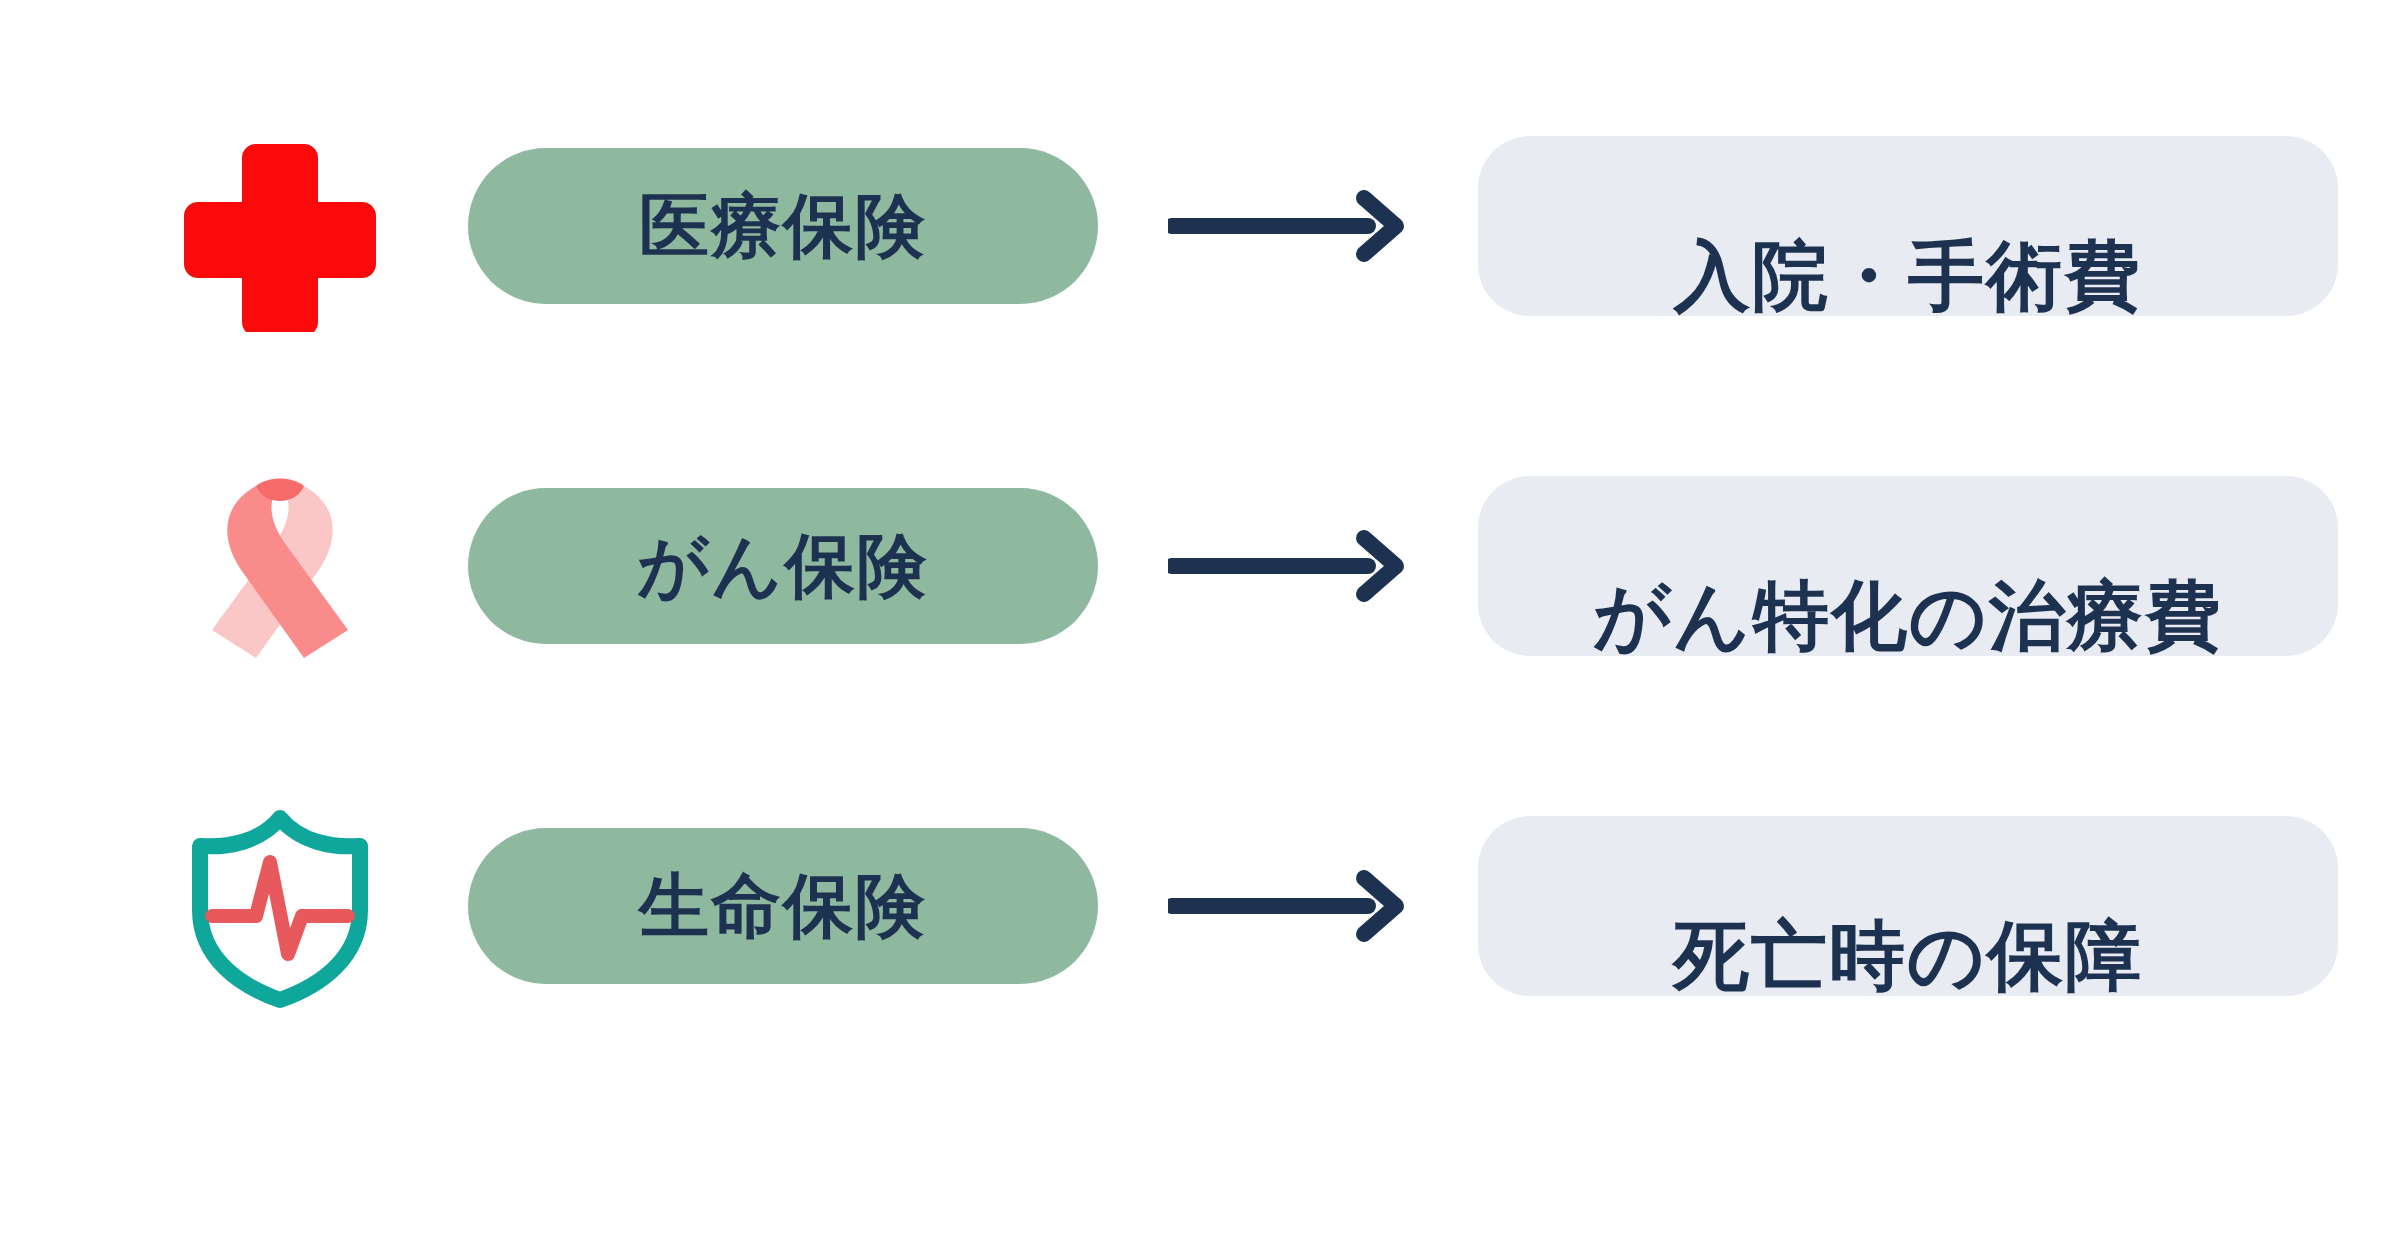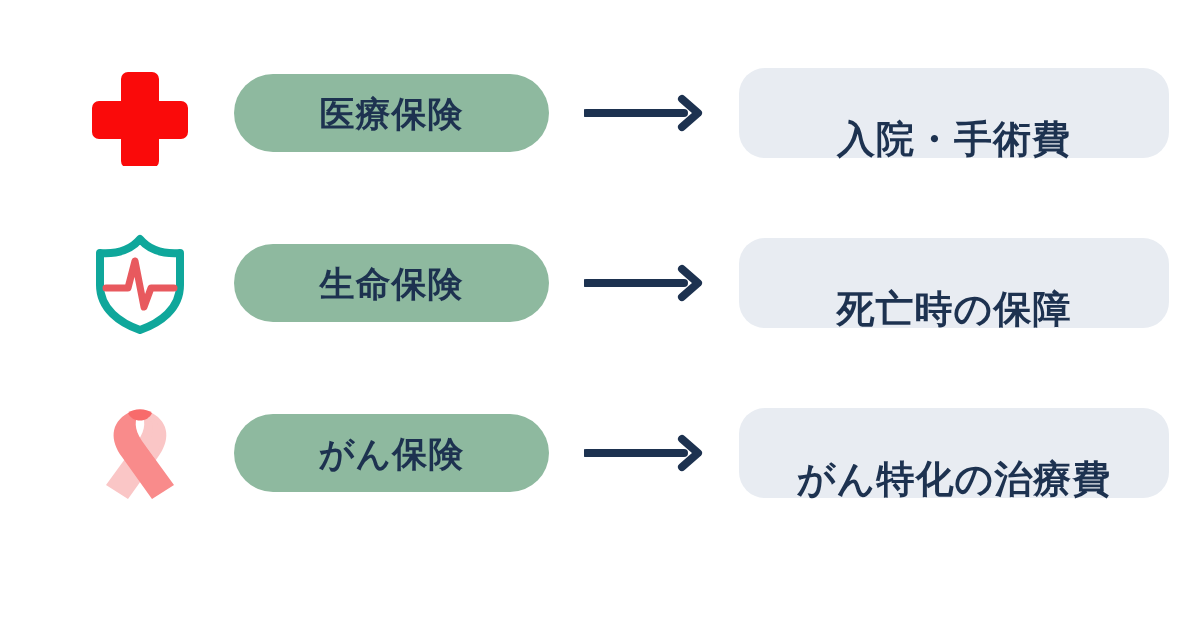--- a/index.html
+++ b/index.html
@@ -130,45 +130,20 @@
 
     <div class="pill-right">
       <span class="label">入院・手術費</span>
     </div>
   </div>
 
   <div class="row">
 
     <div class="icon-badge">
       <svg width="104" height="104" viewBox="0 0 104 104" aria-hidden="true">
-        <path d="M52 8 C42 20 26 23 12 22 L12 54 C12 78 32 92 52 99 C72 92 92 78 92 54 L92 22 C78 23 62 20 52 8 Z" fill="none" stroke="#0FA79B" stroke-width="8" stroke-linejoin="round"></path>
-        <polyline points="18,57 40,57 47,30 56,76 63,57 86,57" fill="none" stroke="#E8595E" stroke-width="7" stroke-linecap="round" stroke-linejoin="round"></polyline>
-      </svg>
-    </div>
-
-    <div class="pill-left">
-      <span class="label">生命保険</span>
-    </div>
-
-    <div class="arrow-wrap">
-      <svg width="120" height="40" viewBox="0 0 120 40" aria-hidden="true">
-        <line x1="2" y1="20" x2="100" y2="20" stroke="#1D3250" stroke-width="8" stroke-linecap="round"></line>
-        <polyline points="98,6 114,20 98,34" fill="none" stroke="#1D3250" stroke-width="8" stroke-linecap="round" stroke-linejoin="round"></polyline>
-      </svg>
-    </div>
-
-    <div class="pill-right">
-      <span class="label">死亡時の保障</span>
-    </div>
-  </div>
-
-  <div class="row">
-
-    <div class="icon-badge">
-      <svg width="104" height="104" viewBox="0 0 104 104" aria-hidden="true">
 
         <path d="M64 12 C82 22 82 40 70 56 L40 98 L18 84 L50 40 C58 28 58 18 52 12 Z" fill="#FAC6C6"></path>
 
         <path d="M40 12 C22 22 22 40 34 56 L64 98 L86 84 L54 40 C46 28 46 18 52 12 Z" fill="#F98B8B"></path>
 
         <path d="M40 12 C46 7 58 7 64 12 C60 22 44 22 40 12 Z" fill="#F86B6B"></path>
 
         <path d="M62 16 C78 26 76 42 66 56 L58 45 C66 34 68 24 60 17 Z" fill="#FAC6C6"></path>
       </svg>
     </div>
@@ -182,13 +157,38 @@
         <line x1="2" y1="20" x2="100" y2="20" stroke="#1D3250" stroke-width="8" stroke-linecap="round"></line>
         <polyline points="98,6 114,20 98,34" fill="none" stroke="#1D3250" stroke-width="8" stroke-linecap="round" stroke-linejoin="round"></polyline>
       </svg>
     </div>
 
     <div class="pill-right">
       <span class="label">がん特化の治療費</span>
     </div>
   </div>
 
+  <div class="row">
+
+    <div class="icon-badge">
+      <svg width="104" height="104" viewBox="0 0 104 104" aria-hidden="true">
+        <path d="M52 8 C42 20 26 23 12 22 L12 54 C12 78 32 92 52 99 C72 92 92 78 92 54 L92 22 C78 23 62 20 52 8 Z" fill="none" stroke="#0FA79B" stroke-width="8" stroke-linejoin="round"></path>
+        <polyline points="18,57 40,57 47,30 56,76 63,57 86,57" fill="none" stroke="#E8595E" stroke-width="7" stroke-linecap="round" stroke-linejoin="round"></polyline>
+      </svg>
+    </div>
+
+    <div class="pill-left">
+      <span class="label">生命保険</span>
+    </div>
+
+    <div class="arrow-wrap">
+      <svg width="120" height="40" viewBox="0 0 120 40" aria-hidden="true">
+        <line x1="2" y1="20" x2="100" y2="20" stroke="#1D3250" stroke-width="8" stroke-linecap="round"></line>
+        <polyline points="98,6 114,20 98,34" fill="none" stroke="#1D3250" stroke-width="8" stroke-linecap="round" stroke-linejoin="round"></polyline>
+      </svg>
+    </div>
+
+    <div class="pill-right">
+      <span class="label">死亡時の保障</span>
+    </div>
+  </div>
+
 </div>
 
 </body></html>

